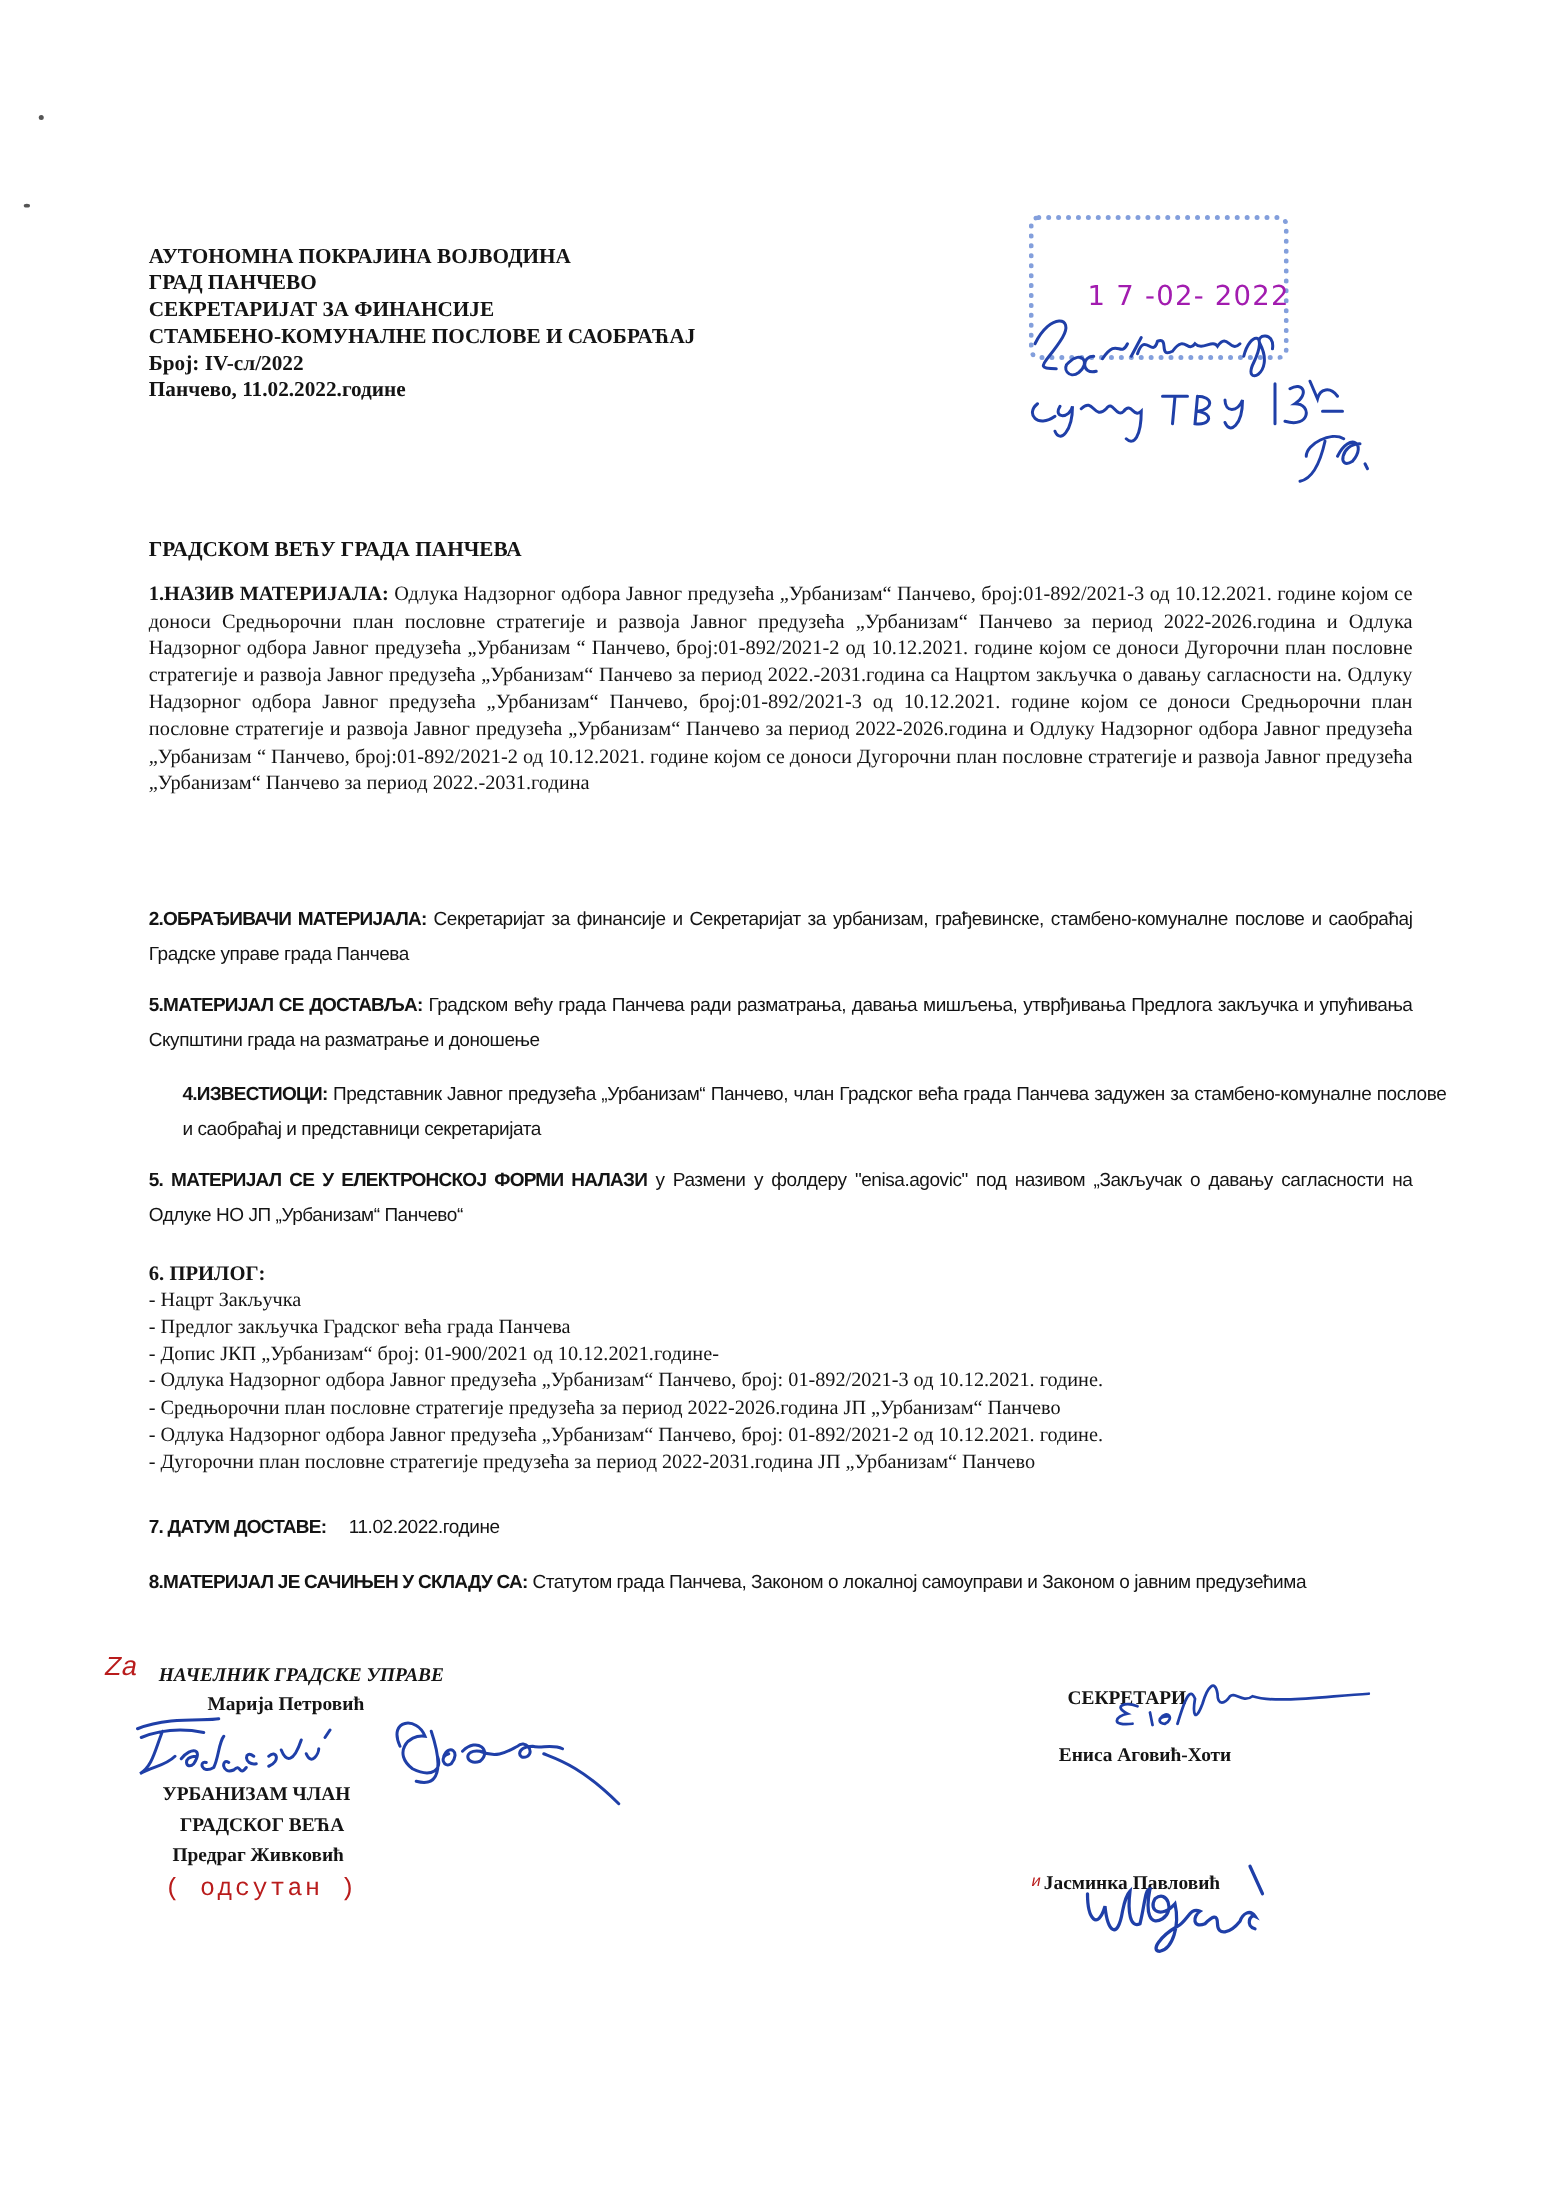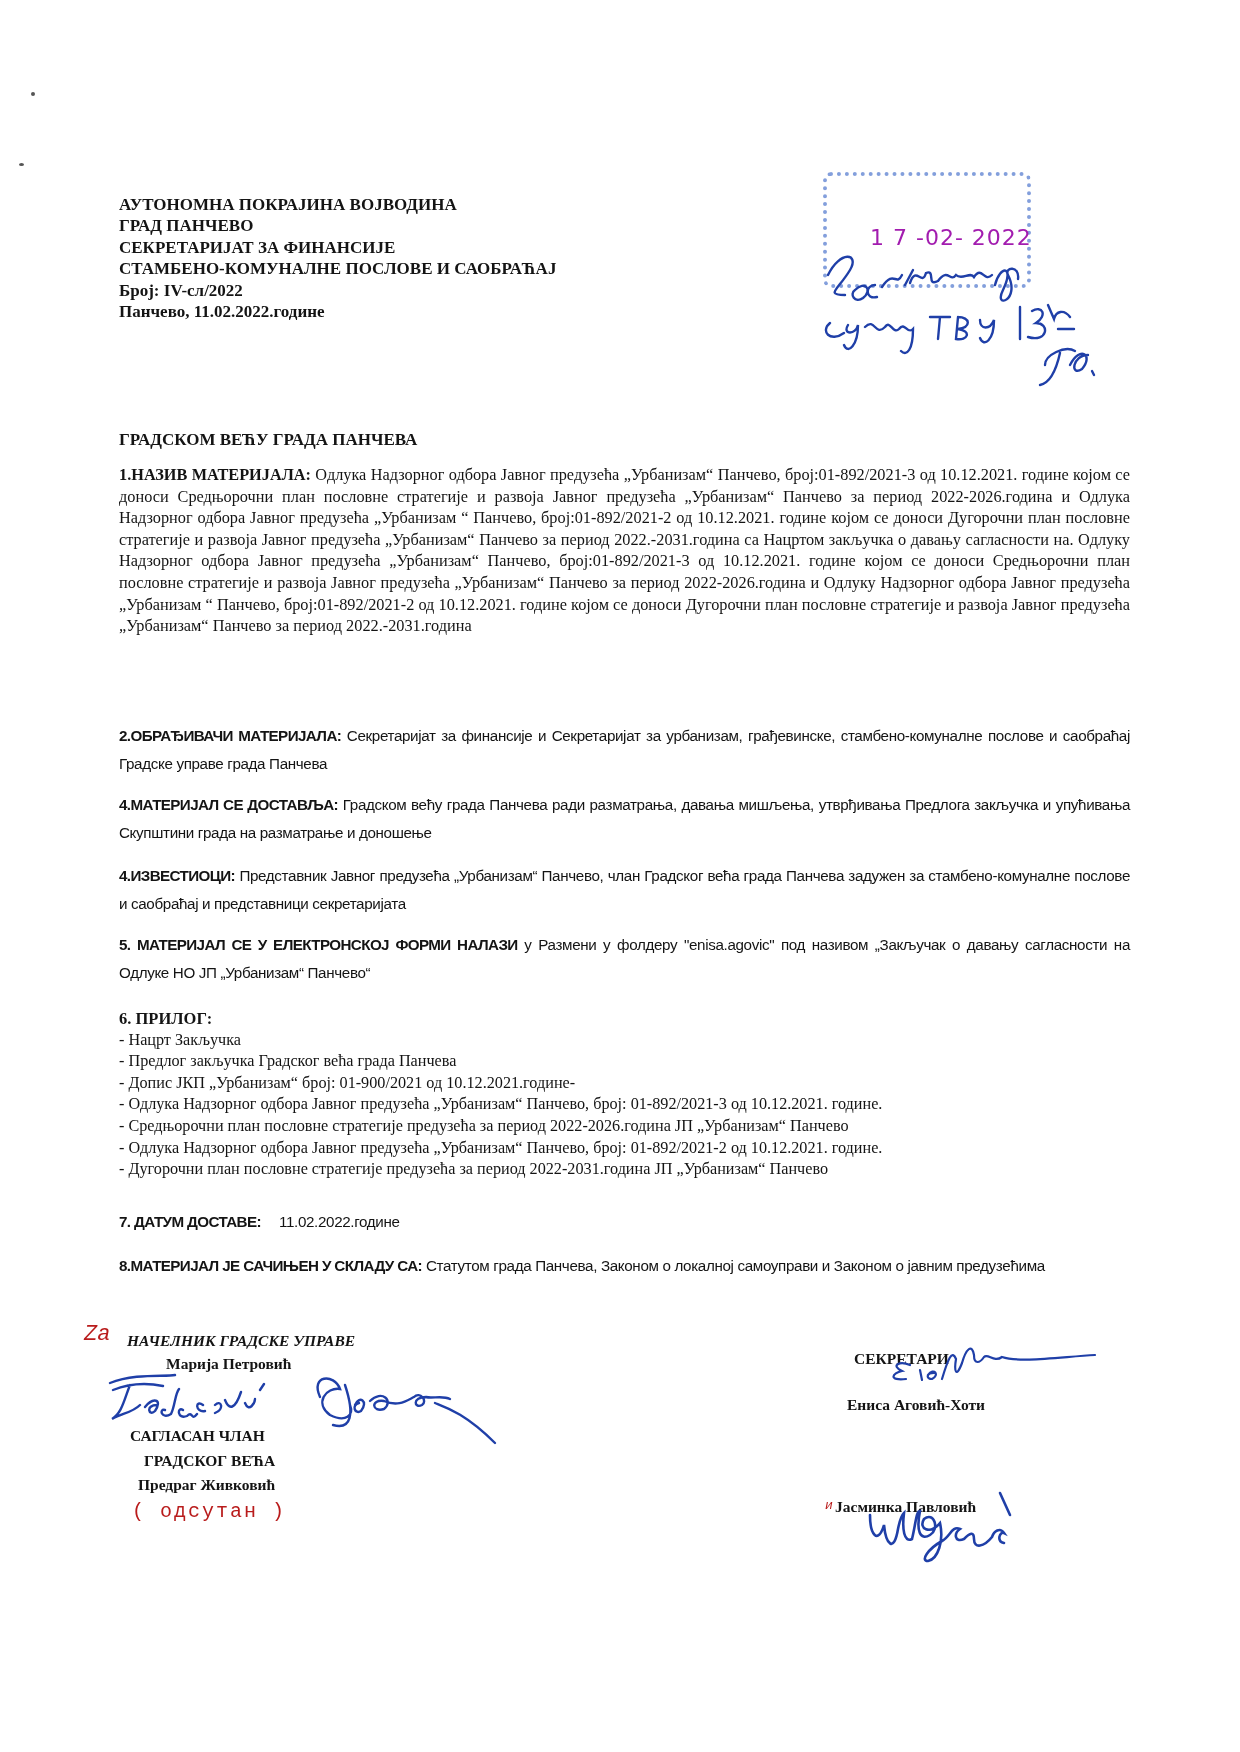--- a/index.html
+++ b/index.html
@@ -58,24 +58,24 @@
 
 <div class="abs section" style="top:464px;">
   <span class="lbl">1.НАЗИВ МАТЕРИЈАЛА:</span><span> Одлука Надзорног одбора Јавног предузећа „Урбанизам“ Панчево, број:01-892/2021-3 од 10.12.2021. године којом се доноси Средњорочни план пословне стратегије и развоја  Јавног предузећа  „Урбанизам“ Панчево за период 2022-2026.година и Одлука Надзорног одбора Јавног предузећа „Урбанизам “ Панчево, број:01-892/2021-2 од 10.12.2021. године којом се доноси Дугорочни план пословне стратегије и развоја Јавног предузећа „Урбанизам“ Панчево за период 2022.-2031.година са Нацртом закључка о давању сагласности на. Одлуку Надзорног одбора Јавног предузећа „Урбанизам“ Панчево, број:01-892/2021-3 од 10.12.2021. године којом се доноси Средњорочни план пословне стратегије и развоја  Јавног предузећа  „Урбанизам“ Панчево за период 2022-2026.година и Одлуку Надзорног одбора Јавног предузећа „Урбанизам “ Панчево, број:01-892/2021-2 од 10.12.2021. године којом се доноси Дугорочни план пословне стратегије и развоја Јавног предузећа „Урбанизам“ Панчево за период 2022.-2031.година</span>
 </div>
 
 <div class="abs section cond" style="top:722px;">
   <span class="lbl">2.ОБРАЂИВАЧИ МАТЕРИЈАЛА:</span><span> Секретаријат за финансије и Секретаријат за урбанизам, грађевинске, стамбено-комуналне послове и саобраћај Градске управе града Панчева</span>
 </div>
 
 <div class="abs section cond" style="top:791px;">
-  <span class="lbl">4.МАТЕРИЈАЛ СЕ ДОСТАВЉА:</span><span>  Градском већу града Панчева ради разматрања, давања мишљења, утврђивања Предлога закључка и упућивања Скупштини града на разматрање и доношење</span>
+  <span class="lbl">5.МАТЕРИЈАЛ СЕ ДОСТАВЉА:</span><span>  Градском већу града Панчева ради разматрања, давања мишљења, утврђивања Предлога закључка и упућивања Скупштини града на разматрање и доношење</span>
 </div>
 
-<div class="abs section cond" style="top:862px;">
+<div class="abs section cond" style="top:862px;margin-left:27px;">
   <span class="lbl">4.ИЗВЕСТИОЦИ:</span><span> Представник Јавног предузећа „Урбанизам“ Панчево, члан Градског већа града Панчева задужен за стамбено-комуналне послове и саобраћај  и представници секретаријата</span>
 </div>
 
 <div class="abs section cond" style="top:931px;">
   <span class="lbl">5. МАТЕРИЈАЛ СЕ У ЕЛЕКТРОНСКОЈ ФОРМИ НАЛАЗИ</span><span> у Размени у фолдеру "enisa.agovic" под називом „Закључак о давању сагласности на Одлуке НО ЈП „Урбанизам“ Панчево“</span>
 </div>
 
 <div class="abs list">
   <div class="title">6. ПРИЛОГ:</div>
   <div>- Нацрт Закључка</div>
@@ -97,21 +97,21 @@
 
 <div class="abs hand" style="left:84px;top:1322px;font-size:22px;">Za</div>
 <div class="abs sig" style="left:127px;top:1330px;font-style:italic;">НАЧЕЛНИК ГРАДСКЕ УПРАВЕ</div>
 <div class="abs sig" style="left:166px;top:1353px;">Марија Петровић</div>
 <svg class="hw" style="left:105px;top:1365px;" width="440" height="75" viewBox="0 0 440 75">
   <g fill="none" stroke="#1f3fa8" stroke-width="2.4" stroke-linecap="round">
     <path d="M5 18 C30 8, 60 12, 70 10 M8 25 c20-8 40-6 50-4 M25 20 c-6 15-8 28 -18 34 c10 -6 20-6 28-14 M40 42 c8-10 18-8 10 4 c-6 6-10-6 2-6 M60 45 c-6 -2-4 10 6 4 c4-8 4-20 8-25 M78 45 c-6-4-6 10 4 6 c6-6 4 6 10-2 M98 40 c-8 -6-8 8 2 6 M110 40 c6-6 10 4 0 8 M120 35 c4 10 10 10 16-8 M140 38 c4 10 10 0 10-4 M155 25 l4-6"></path>
     <path d="M215 32 c-10-22 14-24 20-8 c-14-2-26 14-10 26 c16 8 24 0 20-10 M240 20 c10 30 6 45-12 40 M250 40 c4-10 14-4 6 6 c-6 4-10-6-2-8 M265 36 c12-12 24 0 14 8 c-12 4-14-10 0-8 c14 6 22 0 30 -4 c6-6 14 4 8 8 c-8 4-10-8 4-8 c6 2 16-2 24 2 M330 38 c10 4 30 10 60 40"></path>
   </g>
 </svg>
-<div class="abs sig" style="left:130px;top:1425px;">САГЛАСАН  ЧЛАН</div>
+<div class="abs sig" style="left:130px;top:1425px;">УРБАНИЗАМ  ЧЛАН</div>
 <div class="abs sig" style="left:144px;top:1450px;">ГРАДСКОГ ВЕЋА</div>
 <div class="abs sig" style="left:138px;top:1474px;">Предраг Живковић</div>
 <div class="abs hand" style="left:132px;top:1500px;font-size:20px;font-style:normal;letter-spacing:2px;">( одсутан )</div>
 
 <div class="abs sig" style="left:854px;top:1348px;">СЕКРЕТАРИ</div>
 <svg class="hw" style="left:880px;top:1345px;" width="220" height="45" viewBox="0 0 220 45">
   <g fill="none" stroke="#1f3fa8" stroke-width="2.2" stroke-linecap="round">
     <path d="M30 20 c-10-4-20 0-8 6 c-10 2-14 10 4 8 M40 25 l2 10 M48 30 c6-8 12 0 4 4 c-6 0-6-6 2-6 M62 34 c6-20 10-30 14-20 c-2 12 0 20 6 4 c4-14 10-20 12-8 c0 10 6 8 10 2 c4-4 10 6 18 0 C140 18, 180 12, 215 10"></path>
   </g>
 </svg>

